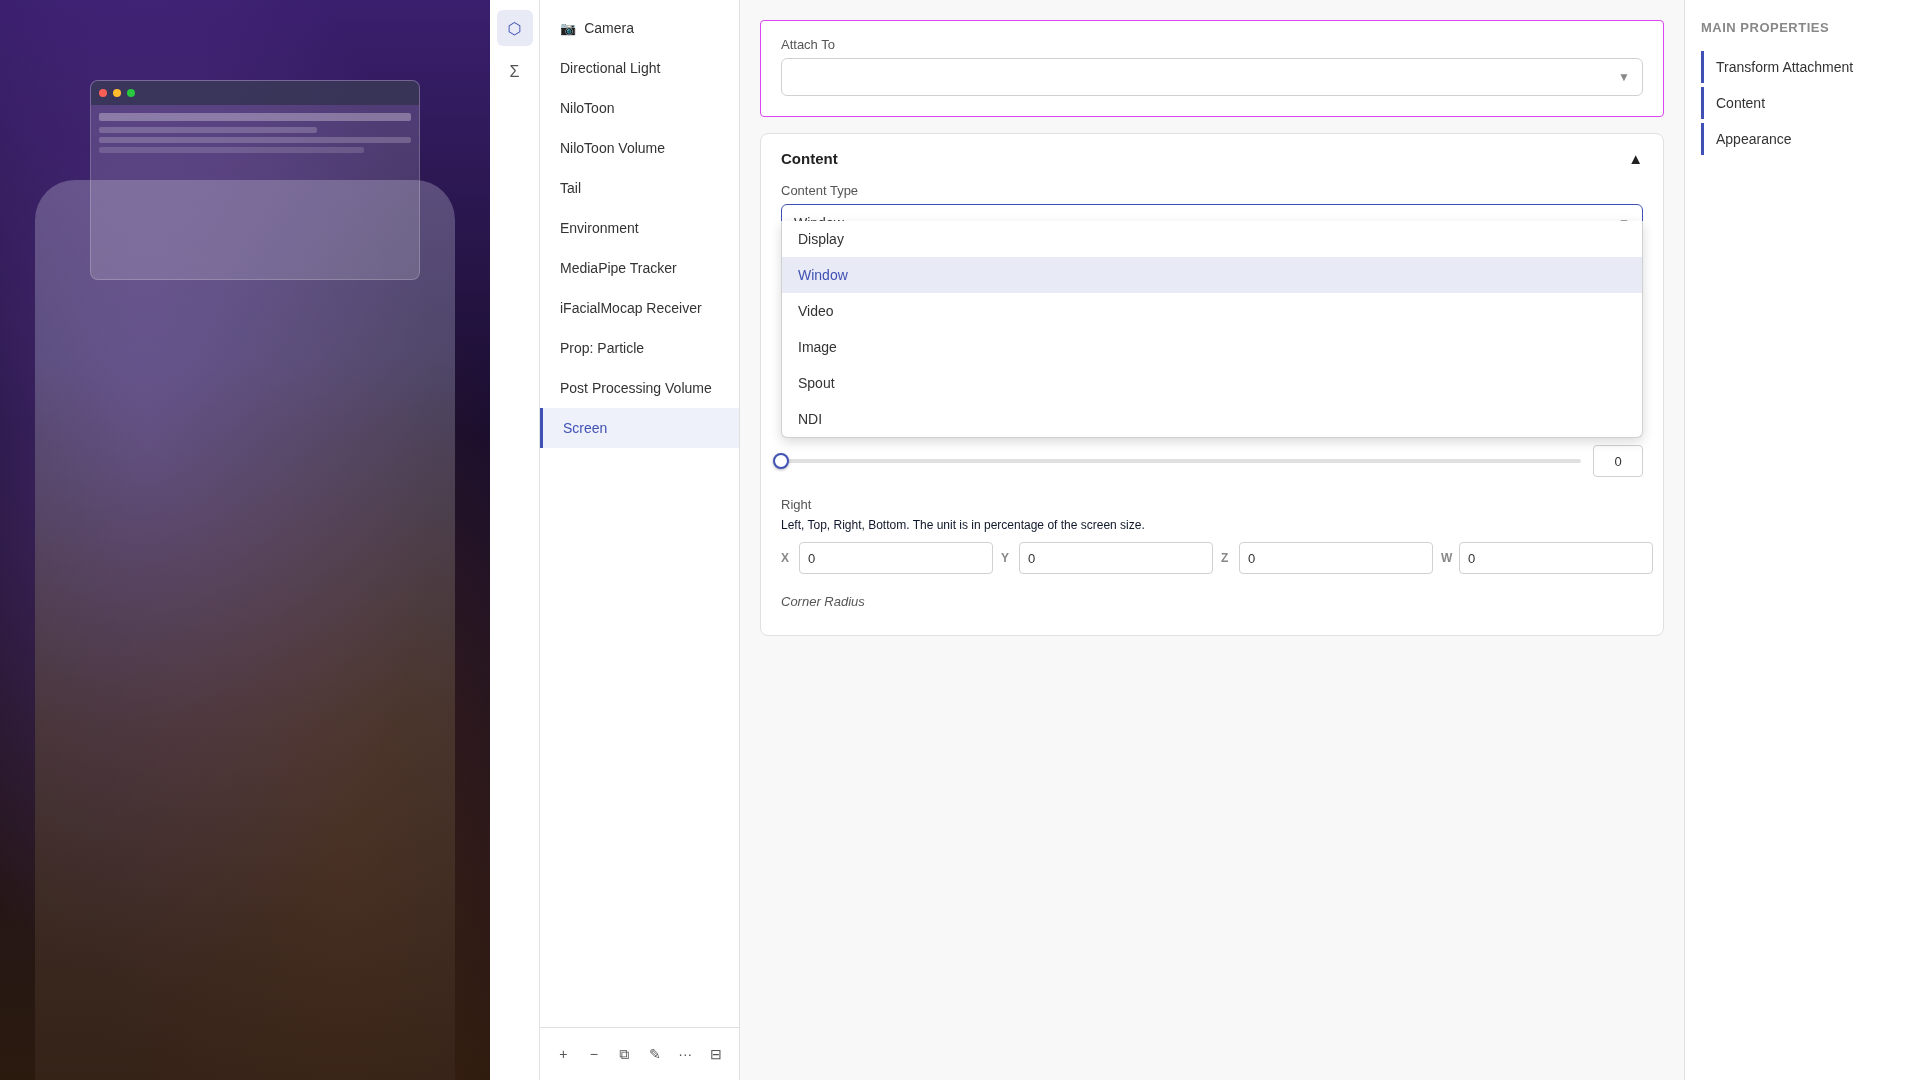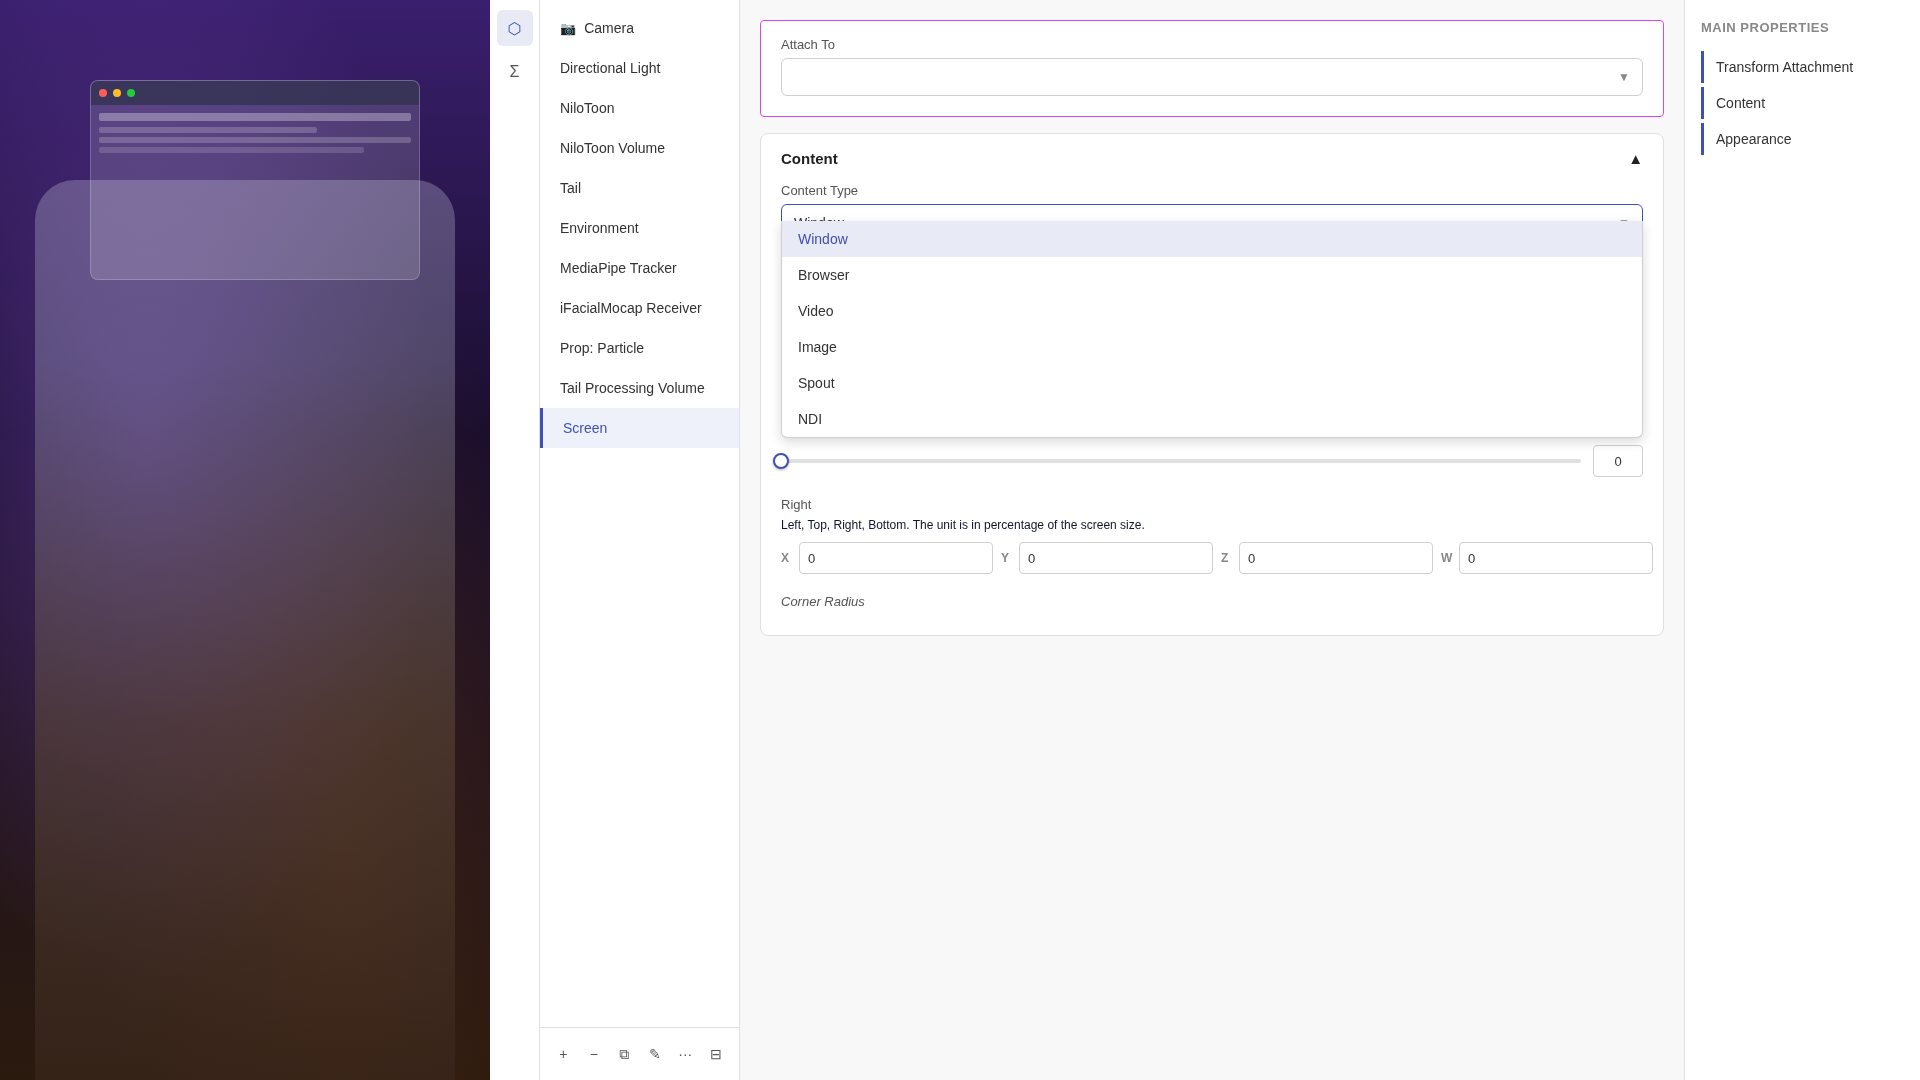--- a/index.html
+++ b/index.html
@@ -517,21 +517,21 @@
 
     <div class="nav-item">
       <span>iFacialMocap Receiver</span>
     </div>
 
     <div class="nav-item">
       <span>Prop: Particle</span>
     </div>
 
     <div class="nav-item">
-      <span>Tail Processing Volume</span>
+      <span>Post Processing Volume</span>
     </div>
 
     <div class="nav-item active">
       <span>Screen</span>
     </div>
 
   </div>
 
   <div class="nav-footer">
     <div class="nav-footer-btn">+</div>
@@ -562,22 +562,22 @@
     </div>
     <div class="content-body">
 
       <div class="dropdown-container">
         <div class="field-label">Content Type</div>
         <div class="dropdown-selected">
           <span>Window</span>
           <span class="chevron">▼</span>
         </div>
         <div class="dropdown-menu">
+          <div class="dropdown-option">Display</div>
           <div class="dropdown-option selected">Window</div>
-          <div class="dropdown-option">Browser</div>
           <div class="dropdown-option">Video</div>
           <div class="dropdown-option">Image</div>
           <div class="dropdown-option">Spout</div>
           <div class="dropdown-option">NDI</div>
         </div>
       </div>
 
       <div class="bend-section">
         <div class="field-label">Bend</div>
         <div class="toggle-group">

